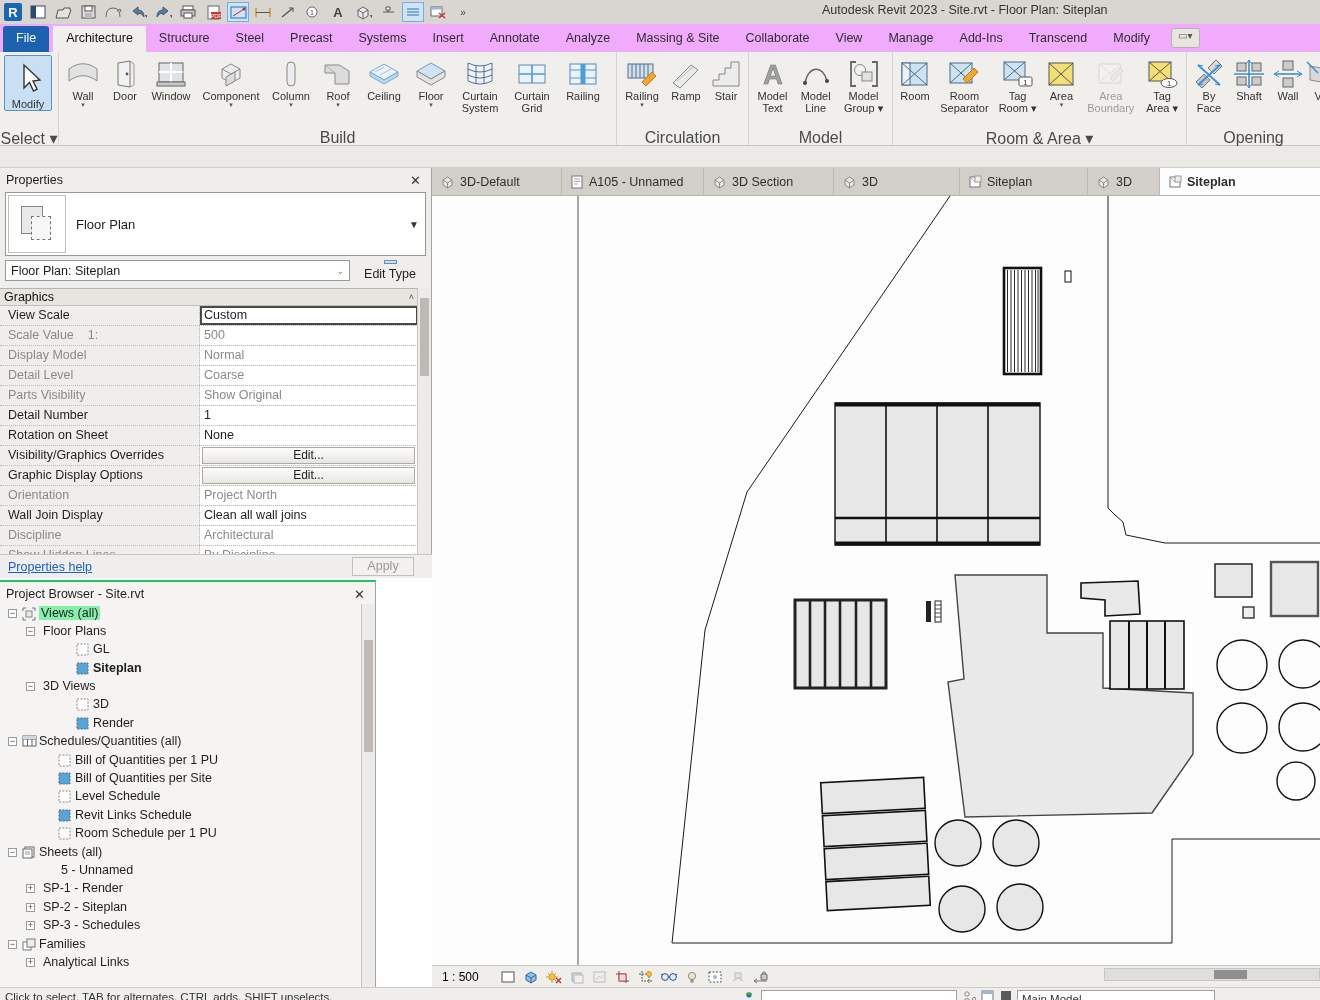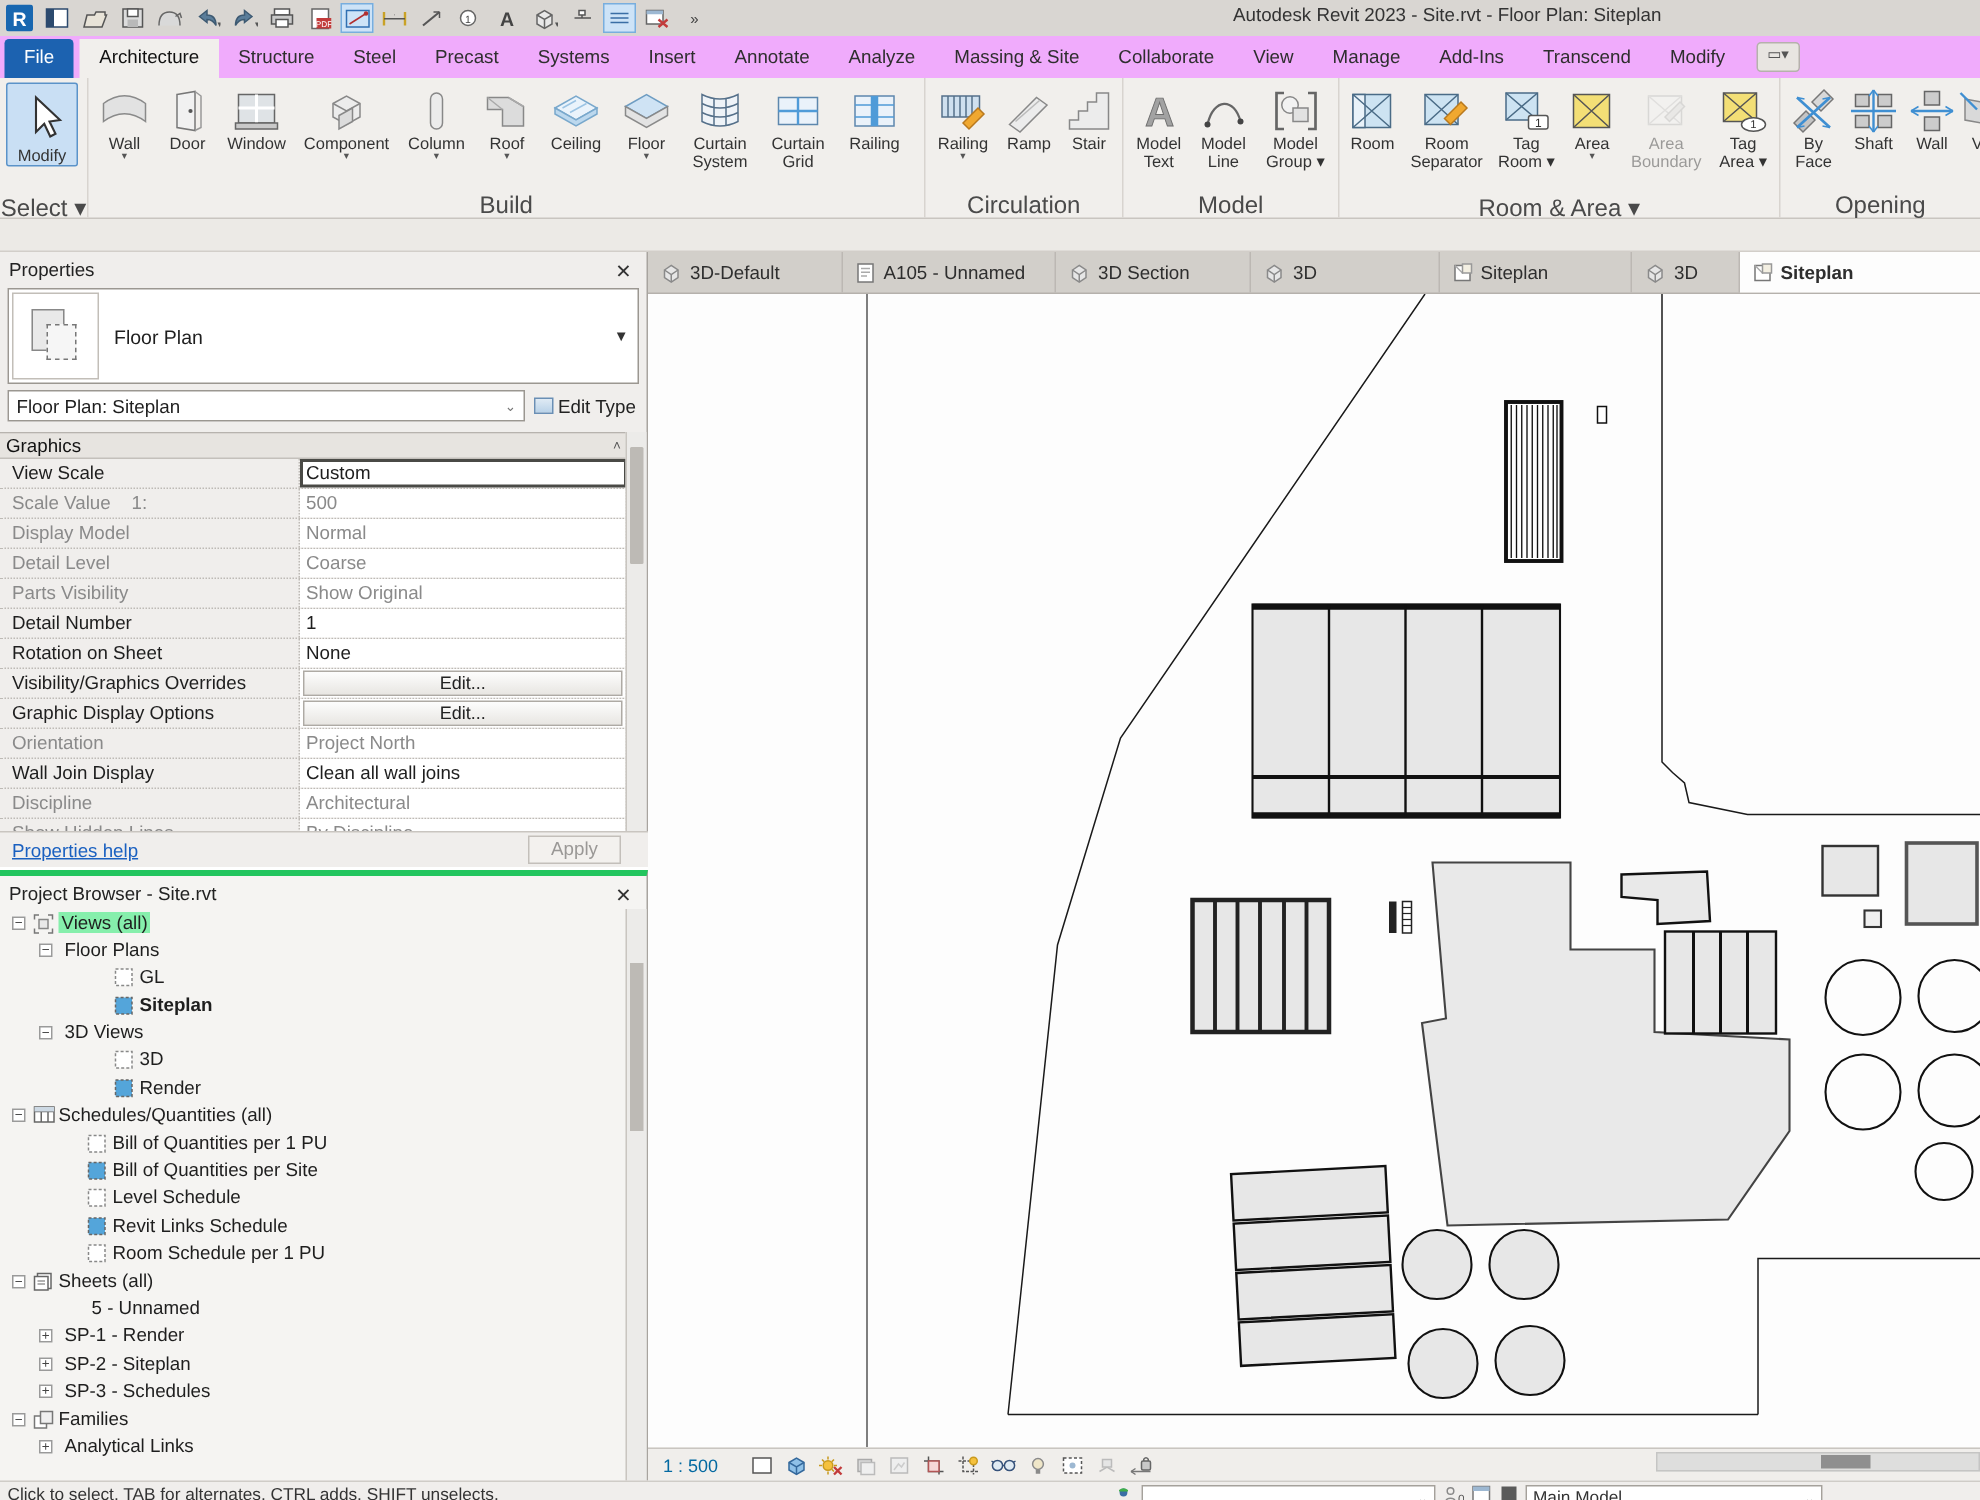--- a/index.html
+++ b/index.html
@@ -44,56 +44,56 @@
   .palette-header .hx { margin-left:auto; font-size:13px; color:#333; padding:0 4px; }
   #type-selector { margin:0 5px; height:64px; background:#fff; border:1px solid #9b9791; display:flex; align-items:center; position:relative; }
   #type-preview { width:58px; height:58px; margin:2px; border:1px solid #c2beb8; background:#fff; position:relative; }
   #type-preview .pg1 { position:absolute; left:12px; top:10px; width:22px; height:28px; background:#e9e9e9; border:1px solid #888; }
   #type-preview .pg2 { position:absolute; left:22px; top:20px; width:20px; height:24px; background:#f6f6f6; border:1px dashed #777; }
   #type-label { margin-left:8px; font-size:13px; }
   #type-arrow { position:absolute; right:6px; top:26px; font-size:10px; color:#333; }
   #inst-row { margin:4px 5px 0 5px; display:flex; gap:4px; height:21px; }
   #inst-combo { flex:1; background:#fff; border:1px solid #9b9791; display:flex; align-items:center; padding:0 5px; font-size:12.5px; }
   #inst-combo .ca { margin-left:auto; color:#777; font-size:9px; }
-  #edit-type-btn { width:72px; display:flex; align-items:center; gap:3px; font-size:12.5px; color:#222; padding:0 2px; }
+  #edit-type-btn { width:72px; display:flex; align-items:center; gap:3px; font-size:12.5px; color:#222; padding:0 2px;flex-direction:column; }
   #edit-type-btn .eticon { width:13px; height:11px; border:1px solid #6a8fb5; background:linear-gradient(#dfeaf4,#b9d2e8); }
   #prop-grid { position:absolute; left:0; top:120px; width:418px; bottom:24px; overflow:hidden; border-top:1px solid #b7b3ae; background:#f0eeec; }
   #prop-scroll { position:absolute; right:0; top:120px; width:14px; bottom:24px; background:#ecebe9; border-left:1px solid #c9c5c0; }
   #prop-scroll .thumb { position:absolute; left:2px; top:10px; width:9px; height:78px; background:#bdbab5; border-radius:1px; }
   .psection { height:17px; background:#e7e4e0; border-bottom:1px solid #c4c0bb; display:flex; align-items:center; padding:0 4px; font-size:12.5px; color:#111; }
   .psection .sarr { margin-left:auto; font-size:9px; color:#555; }
   .prow { height:20px; display:flex; border-bottom:1px dotted #bdbab5; background:#f0eeec; }
   .prow .plab { width:200px; padding:2px 2px 0 8px; font-size:12.5px; white-space:pre; overflow:hidden; border-right:1px dotted #bdbab5; }
   .prow .pval { flex:1; background:#fff; padding:2px 4px 0 4px; font-size:12.5px; position:relative; border-right:1px dotted #bdbab5; }
   .prow.readonly .plab, .prow.readonly .pval { color:#8a8a8a; }
   .prow .pval.focused { outline:2px solid #4a4a46; outline-offset:-2px; }
   .prow .pbtn { margin:1px 2px; flex:1; border:1px solid #aeaaa4; background:linear-gradient(#fdfdfd,#e8e6e2); font-size:12px; color:#222; text-align:center; line-height:15px; }
   #prop-foot { position:absolute; left:0; bottom:0; width:432px; height:24px; background:#f0eeec; border-top:1px solid #c9c5c0; display:flex; align-items:center; padding:0 8px; }
   #props-help { color:#1a60c0; text-decoration:underline; font-size:12.5px; }
   #apply-btn { margin-left:auto; margin-right:10px; width:62px; height:19px; border:1px solid #c3bfba; background:#f3f1ee; color:#9a9896; font-size:12.5px; text-align:center; line-height:17px; }
 
-  #browser { position:absolute; left:0; top:580px; width:432px; height:408px; background:#f5f4f2; border-right:1px solid #a8a49f; border-top:4px solid #22c55e; }
+  #browser { position:absolute; left:0; top:580px; width:376px; height:408px; background:#f5f4f2; border-right:1px solid #a8a49f; border-top:2px solid #22c55e; }
   #tree { position:absolute; left:0; top:22px; right:14px; bottom:0; overflow:hidden; }
   .trow { height:18.4px; display:flex; align-items:center; position:relative; font-size:12.5px; white-space:nowrap; }
   .trow .texp { position:absolute; width:9px; height:9px; border:1px solid #9a9a9a; background:#fff; font-size:9px; line-height:7px; text-align:center; color:#444; }
   .trow .ticon { position:absolute; width:13px; height:13px; }
   .trow .tlab { position:absolute; top:1.5px; }
   .trow .tlab.sel { background:#86efac; padding:0 2px; }
   .trow .tlab.bold { font-weight:bold; }
   #browser-scroll { position:absolute; right:0; top:22px; width:14px; bottom:0; background:#ecebe9; border-left:1px solid #c9c5c0; }
   #browser-scroll .thumb { position:absolute; left:2px; top:36px; width:9px; height:112px; background:#bdbab5; }
 
   
   #canvas-wrap { position:absolute; left:432px; top:168px; width:888px; height:832px; }
   #viewtabs { height:28px; background:#d2cfca; display:flex; align-items:stretch; border-bottom:1px solid #b5b1ac; }
   .vtab { display:flex; align-items:center; gap:5px; padding:0 8px; font-size:12.5px; color:#2e2e2e; border-right:1px solid #bcb8b3; white-space:nowrap; overflow:hidden; }
   .vtab.active { background:#fdfdfd; font-weight:bold; border-right:none; flex:1; }
   #canvas { position:relative; height:769px; background:#fdfdfd; overflow:hidden; }
   #vcbar { height:22px; background:#f0eeeb; border-top:1px solid #c9c5c0; display:flex; align-items:center; padding-left:10px; gap:6px; position:relative; }
-  #vc-scale { font-size:12px; color:#0369a1; margin-right:14px; }
+  #vc-scale { font-size:12px; color:#000000; margin-right:14px; }
   .vcicon { width:18px; height:17px; display:flex; align-items:center; justify-content:center; }
   #hscroll { position:absolute; right:0; top:2px; width:216px; height:13px; background:#dededd; border:1px solid #c5c5c4; }
   #hscroll .thumb { position:absolute; left:109px; top:1px; width:33px; height:9px; background:#8f8f8f; }
 
   
   #statusbar { position:absolute; left:0; top:987px; width:1320px; height:13px; background:#f0eeec; border-top:1px solid #cfccc7; font-size:11.5px; color:#333; }
   #status-hint { position:absolute; left:5px; top:3px; white-space:nowrap; }
   #status-right { position:absolute; left:742px; top:2px; display:flex; align-items:flex-start; gap:5px; }
   .sselect { height:18px; border:1px solid #a5a19b; background:#fff; display:flex; align-items:center; padding:0 4px; font-size:11.5px; color:#333; }
   .sselect .ca { margin-left:auto; color:#888; font-size:9px; }

